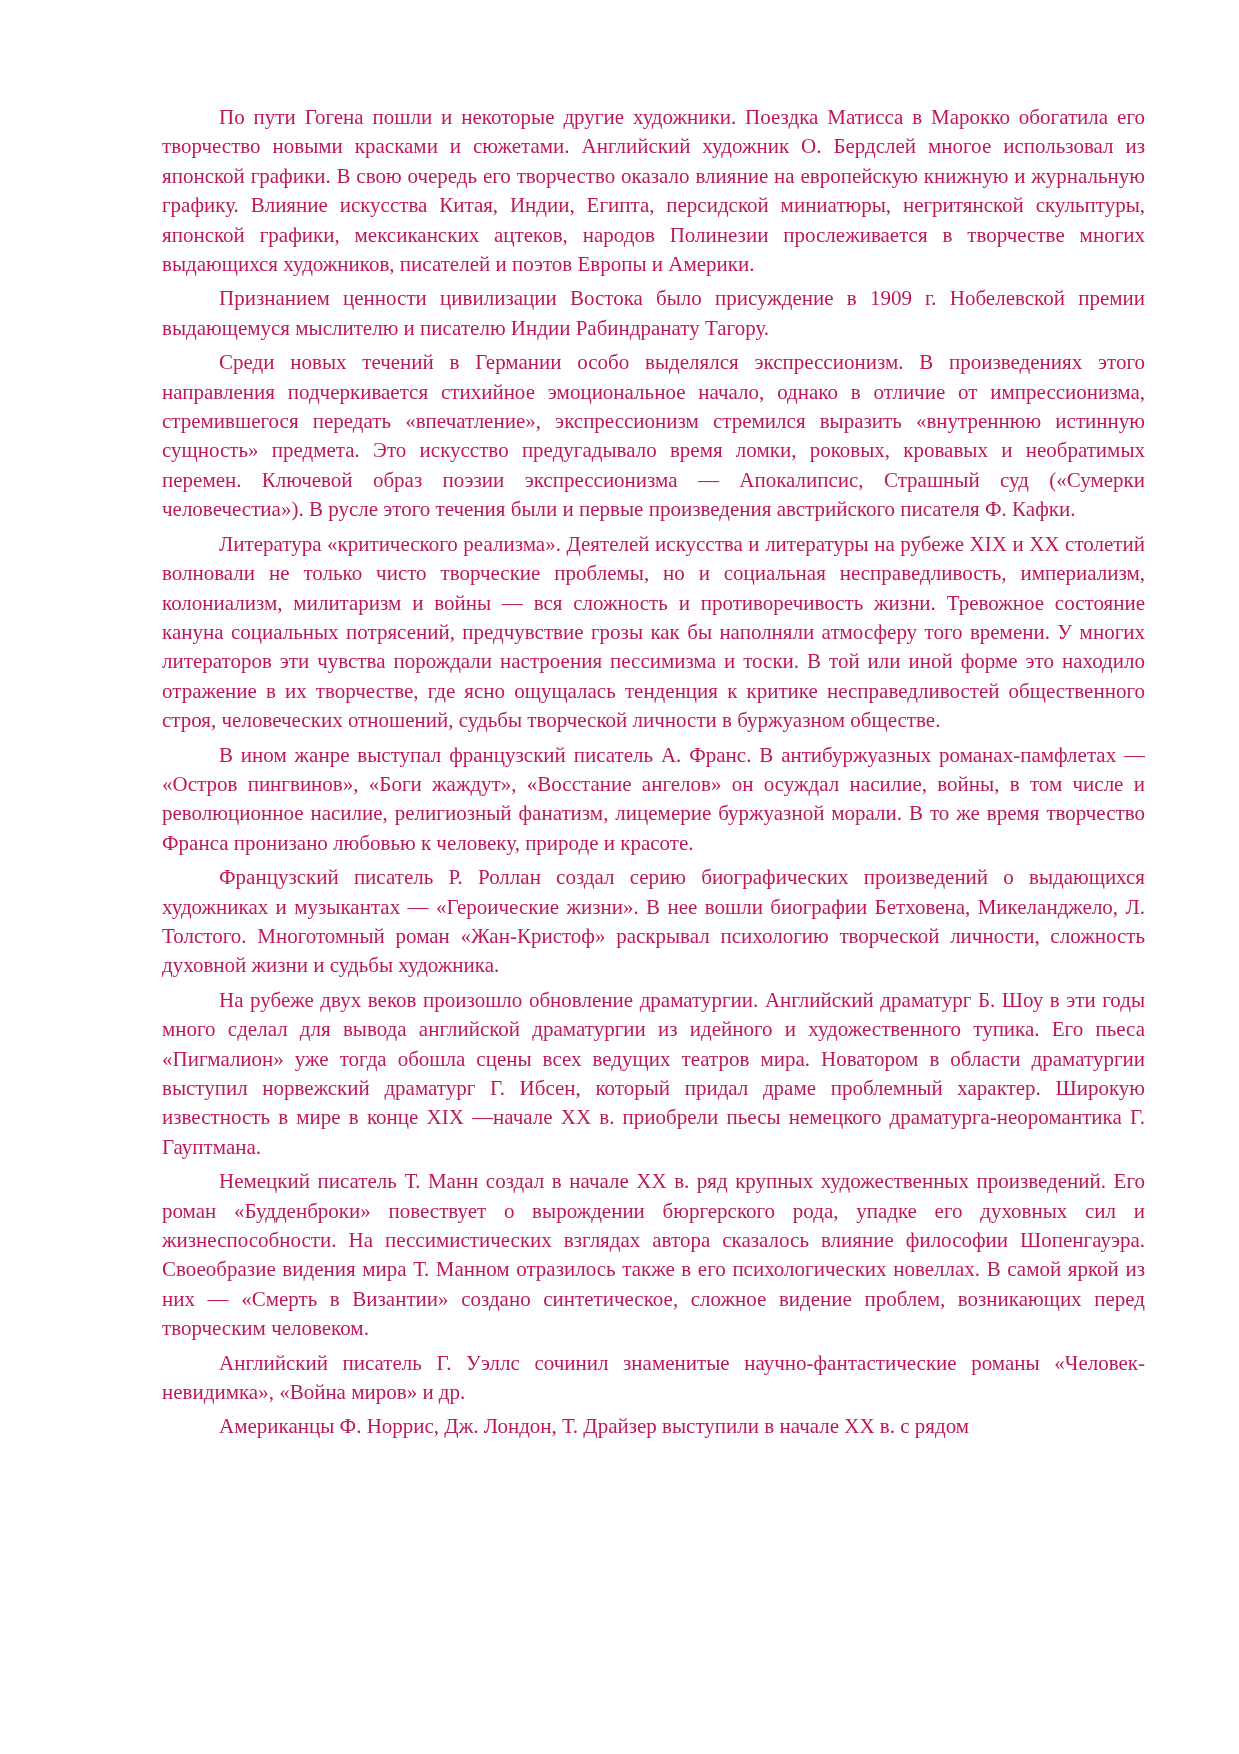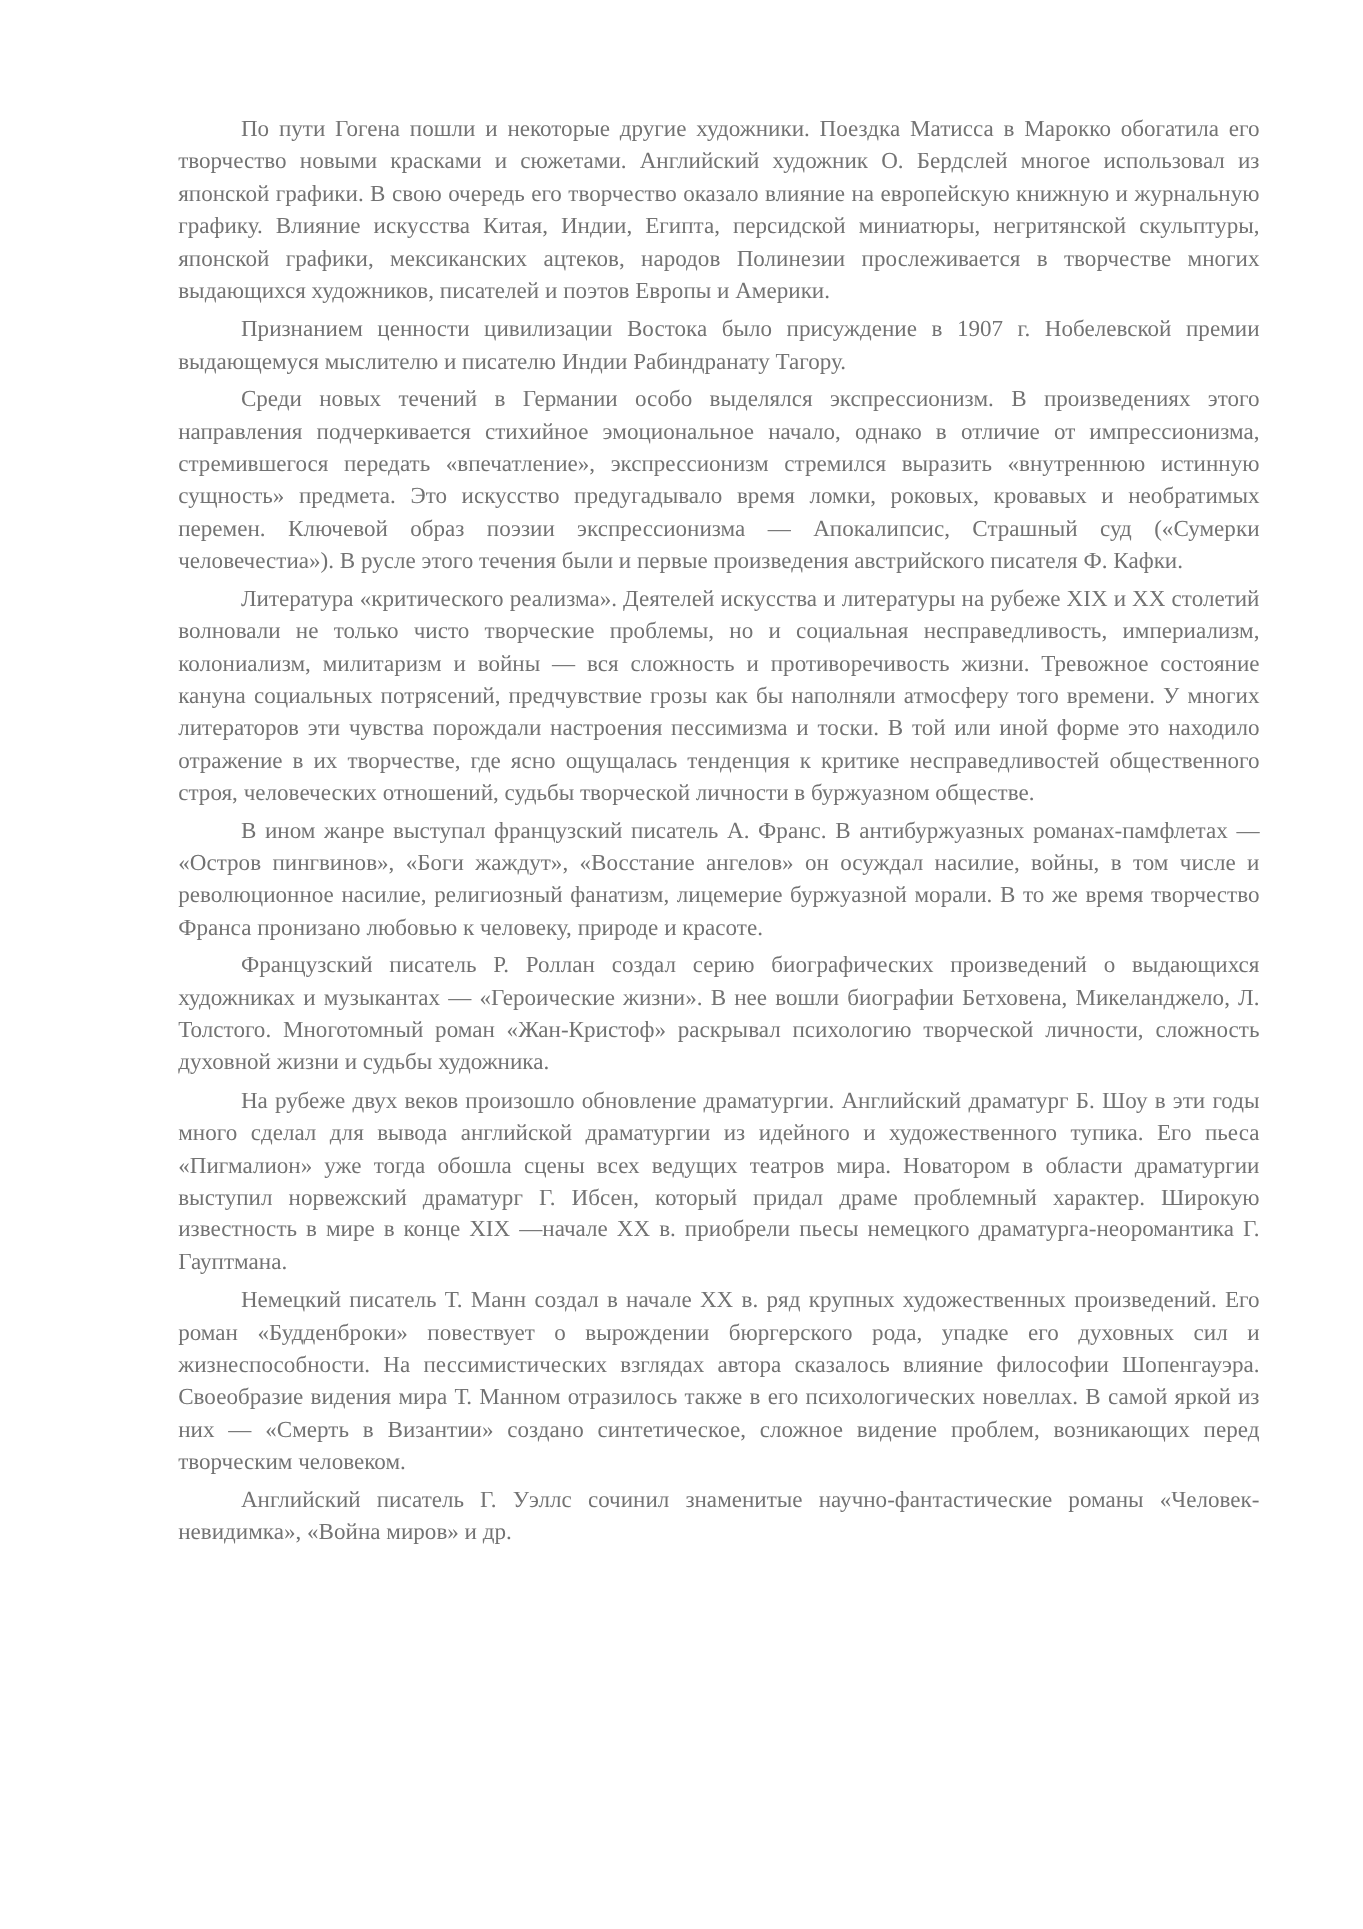--- a/index.html
+++ b/index.html
@@ -15,43 +15,44 @@
       overflow: hidden;
     }
     .text-column {
       position: absolute;
       left: 162px;
       top: 103px;
       width: 983px;
       font-family: "Liberation Serif", "DejaVu Serif", serif;
       font-size: 21px;
       line-height: 29.4px;
-      color: #737373;
+      color: #be185d;
       text-align: justify;
     }
     .text-column p {
       margin: 0;
       padding: 0;
       text-indent: 57px;
     }
     .text-column p + p {
       margin-top: 5px;
     }
     .text-column b {
       font-weight: normal;
     }
   </style>
 </head>
 <body>
 
 <div class="page">
   <div class="text-column" id="text-column">
       <p><span>По пути Гогена пошли и некоторые другие художники. Поездка Матисса в Марокко обогатила его творчество новыми красками и сюжетами. Английский художник О. Бердслей многое использовал из японской графики. В свою очередь его творчество оказало влияние на европейскую книжную и журнальную графику. Влияние искусства Китая, Индии, Египта, персидской миниатюры, негритянской скульптуры, японской графики, мексиканских ацтеков, народов Полинезии прослеживается в творчестве многих выдающихся художников, писателей и поэтов Европы и Америки.</span></p>
-      <p><span>Признанием ценности цивилизации Востока было присуждение в 1907 г. Нобелевской премии выдающемуся мыслителю и писателю Индии Рабиндранату Тагору.</span></p>
+      <p><span>Признанием ценности цивилизации Востока было присуждение в 1909 г. Нобелевской премии выдающемуся мыслителю и писателю Индии Рабиндранату Тагору.</span></p>
       <p><span>Среди новых течений в Германии особо выделялся экспрессионизм. В произведениях этого направления подчеркивается стихийное эмоциональное начало, однако в отличие от импрессионизма, стремившегося передать «впечатление», экспрессионизм стремился выразить «внутреннюю истинную сущность» предмета. Это искусство предугадывало время ломки, роковых, кровавых и необратимых перемен. Ключевой образ поэзии экспрессионизма — Апокалипсис, Страшный суд («Сумерки человечестиа»). В русле этого течения были и первые произведения австрийского писателя Ф. Кафки.</span></p>
       <p><b>Литература «критического реализма».</b><span> Деятелей искусства и литературы на рубеже </span><b>XIX</b><span> и </span><b>XX</b><span> столетий волновали не только чисто творческие проблемы, но и социальная несправедливость, империализм, колониализм, милитаризм и войны — вся сложность и противоречивость жизни. Тревожное состояние кануна социальных потрясений, предчувствие грозы как бы наполняли атмосферу того времени. У многих литераторов эти чувства порождали настроения пессимизма и тоски. В той или иной форме это находило отражение в их творчестве, где ясно ощущалась тенденция к критике несправедливостей общественного строя, человеческих отношений, судьбы творческой личности в буржуазном обществе.</span></p>
       <p><span>В ином жанре выступал французский писатель А. Франс. В антибуржуазных романах-памфлетах — «Остров пингвинов», «Боги жаждут», «Восстание ангелов» он осуждал насилие, войны, в том числе и революционное насилие, религиозный фанатизм, лицемерие буржуазной морали. В то же время творчество Франса пронизано любовью к человеку, природе и красоте.</span></p>
       <p><span>Французский писатель Р. Роллан создал серию биографических произведений о выдающихся художниках и музыкантах — «Героические жизни». В нее вошли биографии Бетховена, Микеланджело, Л. Толстого. Многотомный роман «Жан-Кристоф» раскрывал психологию творческой личности, сложность духовной жизни и судьбы художника.</span></p>
       <p><span>На рубеже двух веков произошло обновление драматургии. Английский драматург Б. Шоу в эти годы много сделал для вывода английской драматургии из идейного и художественного тупика. Его пьеса «Пигмалион» уже тогда обошла сцены всех ведущих театров мира. Новатором в области драматургии выступил норвежский драматург Г. Ибсен, который придал драме проблемный характер. Широкую известность в мире в конце XIX —начале XX в. приобрели пьесы немецкого драматурга-неоромантика Г. Гауптмана.</span></p>
       <p><span>Немецкий писатель Т. Манн создал в начале XX в. ряд крупных художественных произведений. Его роман «Будденброки» повествует о вырождении бюргерского рода, упадке его духовных сил и жизнеспособности. На пессимистических взглядах автора сказалось влияние философии Шопенгауэра. Своеобразие видения мира Т. Манном отразилось также в его психологических новеллах. В самой яркой из них — «Смерть в Византии» создано синтетическое, сложное видение проблем, возникающих перед творческим человеком.</span></p>
       <p><span>Английский писатель Г. Уэллс сочинил знаменитые научно-фантастические романы «Человек-невидимка», «Война миров» и др.</span></p>
+      <p><span>Американцы Ф. Норрис, Дж. Лондон, Т. Драйзер выступили в начале XX в. с рядом</span></p>
     </div>
 </div>
 
 </body></html>

